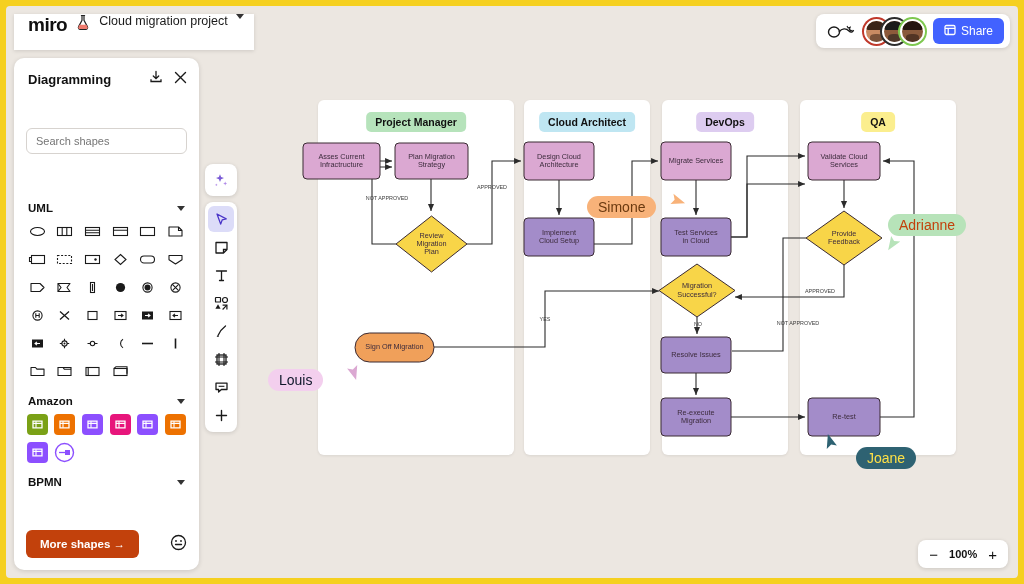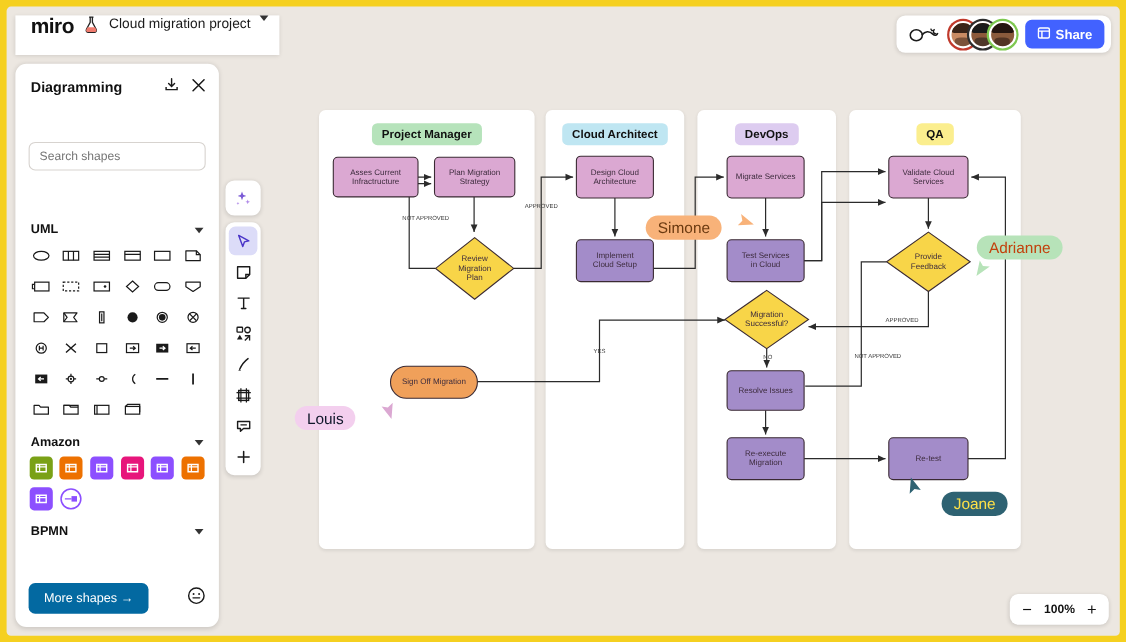--- a/index.html
+++ b/index.html
@@ -49,21 +49,21 @@
   #avatars { display:flex; }
   .avatar {
     width:25px;height:25px;border-radius:50%;
     border:2px solid #fff; margin-left:-7px;
     background-size:cover; position:relative;
   }
   .avatar:first-child{ margin-left:0; }
   #share-btn {
     background:#4262ff; color:#fff; border-radius:6px;
     height:26px; display:flex;align-items:center;gap:5px;
-    padding:0 11px; font-size:12px; font-weight:700;
+    padding:0 11px; font-size:12px; font-weight:400;
     cursor:pointer;
   }
 
   
   #panel {
     position:absolute; left:8px; top:52px; bottom:8px; width:185px;
     background:#fff; border-radius:10px;
     box-shadow:0 1px 5px rgba(0,0,0,.14);
     display:flex; flex-direction:column;gap:32px;
   }
@@ -81,21 +81,21 @@
     display:flex;align-items:center;justify-content:space-between;
     font-size:11.5px; font-weight:700; color:#111; padding:6px 4px 5px 4px;
   }
   .shape-grid { display:grid; grid-template-columns:repeat(6,1fr); gap:3px 1px; padding-bottom:5px;}
   .shape-cell { height:25px; display:flex;align-items:center;justify-content:center; cursor:pointer; border-radius:4px;}
   .shape-cell svg { display:block; }
   .aws-cell { width:21px;height:21px;border-radius:4px; display:flex;align-items:center;justify-content:center;
               font-size:10px; color:#fff; font-weight:700;}
   #panel-foot { padding:10px 12px 12px 12px; display:flex;align-items:center;justify-content:space-between; }
   #more-shapes {
-    background:#0369a1; color:#fff; font-size:11.5px; font-weight:400;
+    background:#c2410c; color:#fff; font-size:11.5px; font-weight:700;
     border-radius:6px; padding:8px 14px; cursor:pointer;
   }
   #feedback-icon { color:#222; }
 
   
   #toolbar-ai{
     position:absolute; left:199px; top:158px; width:32px;height:32px;
     background:#fff; border-radius:8px; box-shadow:0 1px 4px rgba(0,0,0,.14);
     display:flex;align-items:center;justify-content:center; cursor:pointer;
   }
@@ -104,22 +104,22 @@
     background:#fff; border-radius:8px; box-shadow:0 1px 4px rgba(0,0,0,.14);
     padding:4px 0; display:flex; flex-direction:column; align-items:center; gap:2px;
   }
   .tool { width:26px;height:26px; display:flex;align-items:center;justify-content:center;
           border-radius:6px; cursor:pointer; color:#1a1a1a;}
   .tool.active { background:#dcdcf8; color:#4a35c8; }
 
   
   #board { position:absolute; left:196px; top:0; right:0; bottom:0; }
   .lane {
-    position:absolute; top:94px; height:399px;
-    background:#fff; border-radius:6px; box-shadow:0 1px 3px rgba(0,0,0,.08);
+    position:absolute; top:94px; height:355px;
+    background:#fff; border-radius:6px; box-shadow:0 1px 3px rgba(0,0,0,.08);margin-left:28px;
   }
   .lane-title {
     position:absolute; top:12px; left:50%; transform:translateX(-50%);
     font-size:10.5px; font-weight:700; color:#111;
     padding:4px 9px; border-radius:5px; white-space:nowrap;
   }
   #svgwrap { position:absolute; inset:0; }
 
   .node-text {
     font-size:7.3px; fill:#3c2b3c; font-family:"Liberation Sans", sans-serif;

